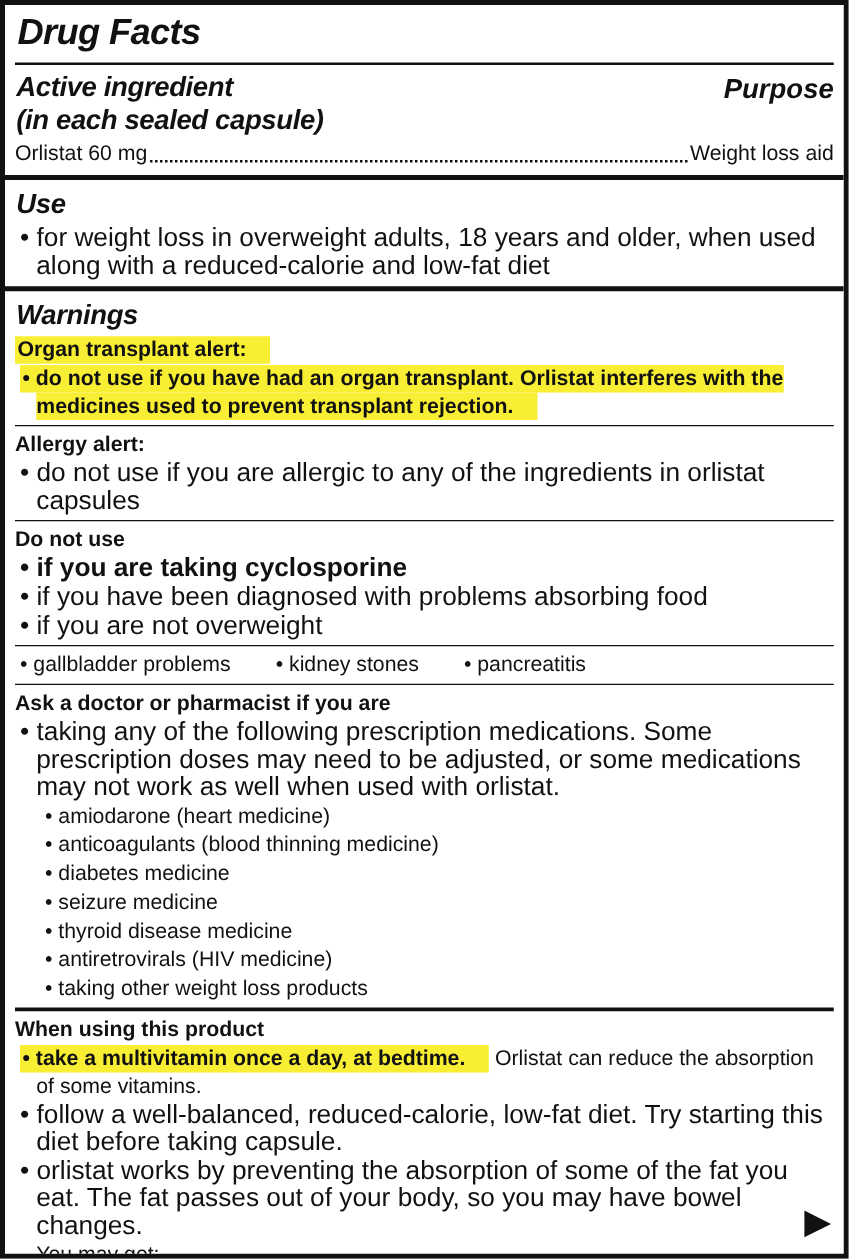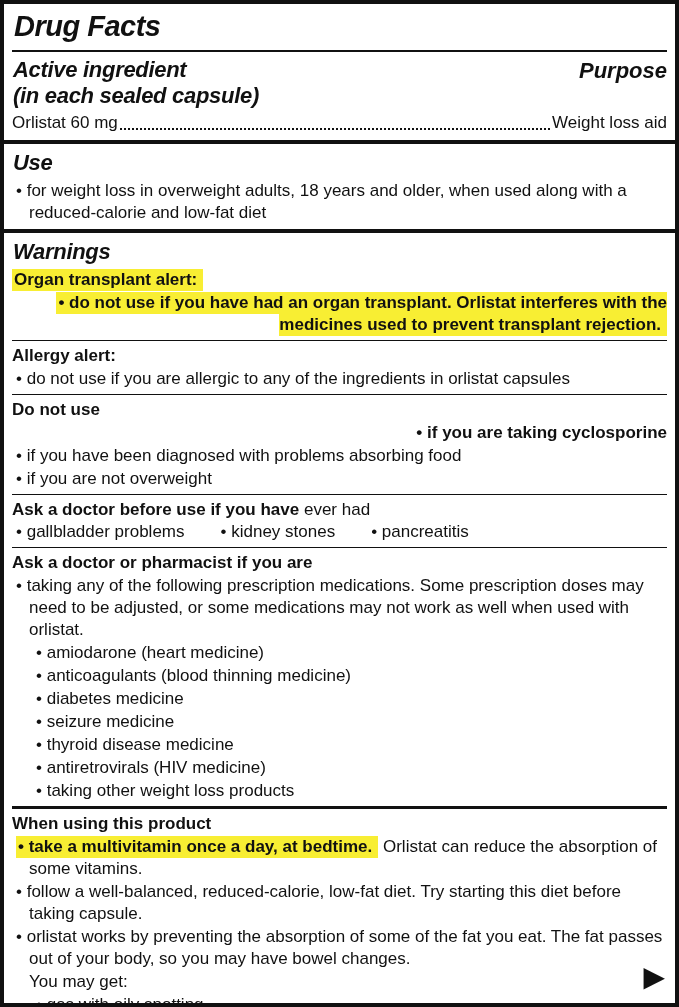--- a/index.html
+++ b/index.html
@@ -56,37 +56,37 @@
     font-style: italic;
     letter-spacing: -0.3px;
     padding: 1px 0 3px 1px;
   }
   .h2-right {
     font-size: 22px;
     font-weight: bold;
     font-style: italic;
     padding-top: 2px;
   }
-  .bold { font-weight: bold; text-align: right; }
+  .bold { font-weight: bold; }
   .subhead { font-size: 17px; font-weight: bold; line-height: 22px; margin-top: 1px; }
   .leader-row {
     display: flex;
     align-items: flex-end;
     font-size: 17px;
     line-height: 22px;
     padding-bottom: 1px;
   }
   .leader {
     flex: 1;
     border-bottom: 2px dotted #111;
     margin: 0 2px 4px 2px;
     min-width: 20px;
   }
   .b1 {
-    font-size: 17px;
+    font-size: 21px;
     line-height: 22px;
     padding-left: 17px;
     text-indent: -13px;
     margin: 1px 0;
   }
   .b1::before { content: "• "; }
   .b1-noMark {
     font-size: 17px;
     line-height: 22px;
     padding-left: 17px;
@@ -111,21 +111,21 @@
   .inline-bullets {
     font-size: 17px;
     line-height: 22px;
     padding-left: 4px;
     display: flex;
     gap: 36px;
   }
   .inline-bullets span::before { content: "• "; }
   .hl {
     background: #f8ee33;
-    padding: 1px 6px 2px 2px;
+    padding: 1px 19px 2px 2px;
   }
   .arrow {
     position: absolute;
     right: 10px;
     bottom: 12px;
     font-size: 28px;
     line-height: 28px;
     color: #111;
   }
   .sect { margin-top: 2px; }
@@ -175,21 +175,20 @@
 
     <hr class="thinline">
 
     <div class="subhead">Do not use</div>
     <div class="b1 bold">if you are taking cyclosporine</div>
     <div class="b1">if you have been diagnosed with problems absorbing food</div>
     <div class="b1">if you are not overweight</div>
 
     <hr class="thinline">
 
-    <div class="subhead"><span class="bold">Ask a doctor before use if you have</span><span style="font-weight:normal;"> ever had</span></div>
     <div class="inline-bullets">
       <span>gallbladder problems</span>
       <span>kidney stones</span>
       <span>pancreatitis</span>
     </div>
 
     <hr class="thinline">
 
     <div class="subhead">Ask a doctor or pharmacist if you are</div>
     <div class="b1">taking any of the following prescription medications. Some prescription doses may need to be adjusted, or some medications may not work as well when used with orlistat.</div>

